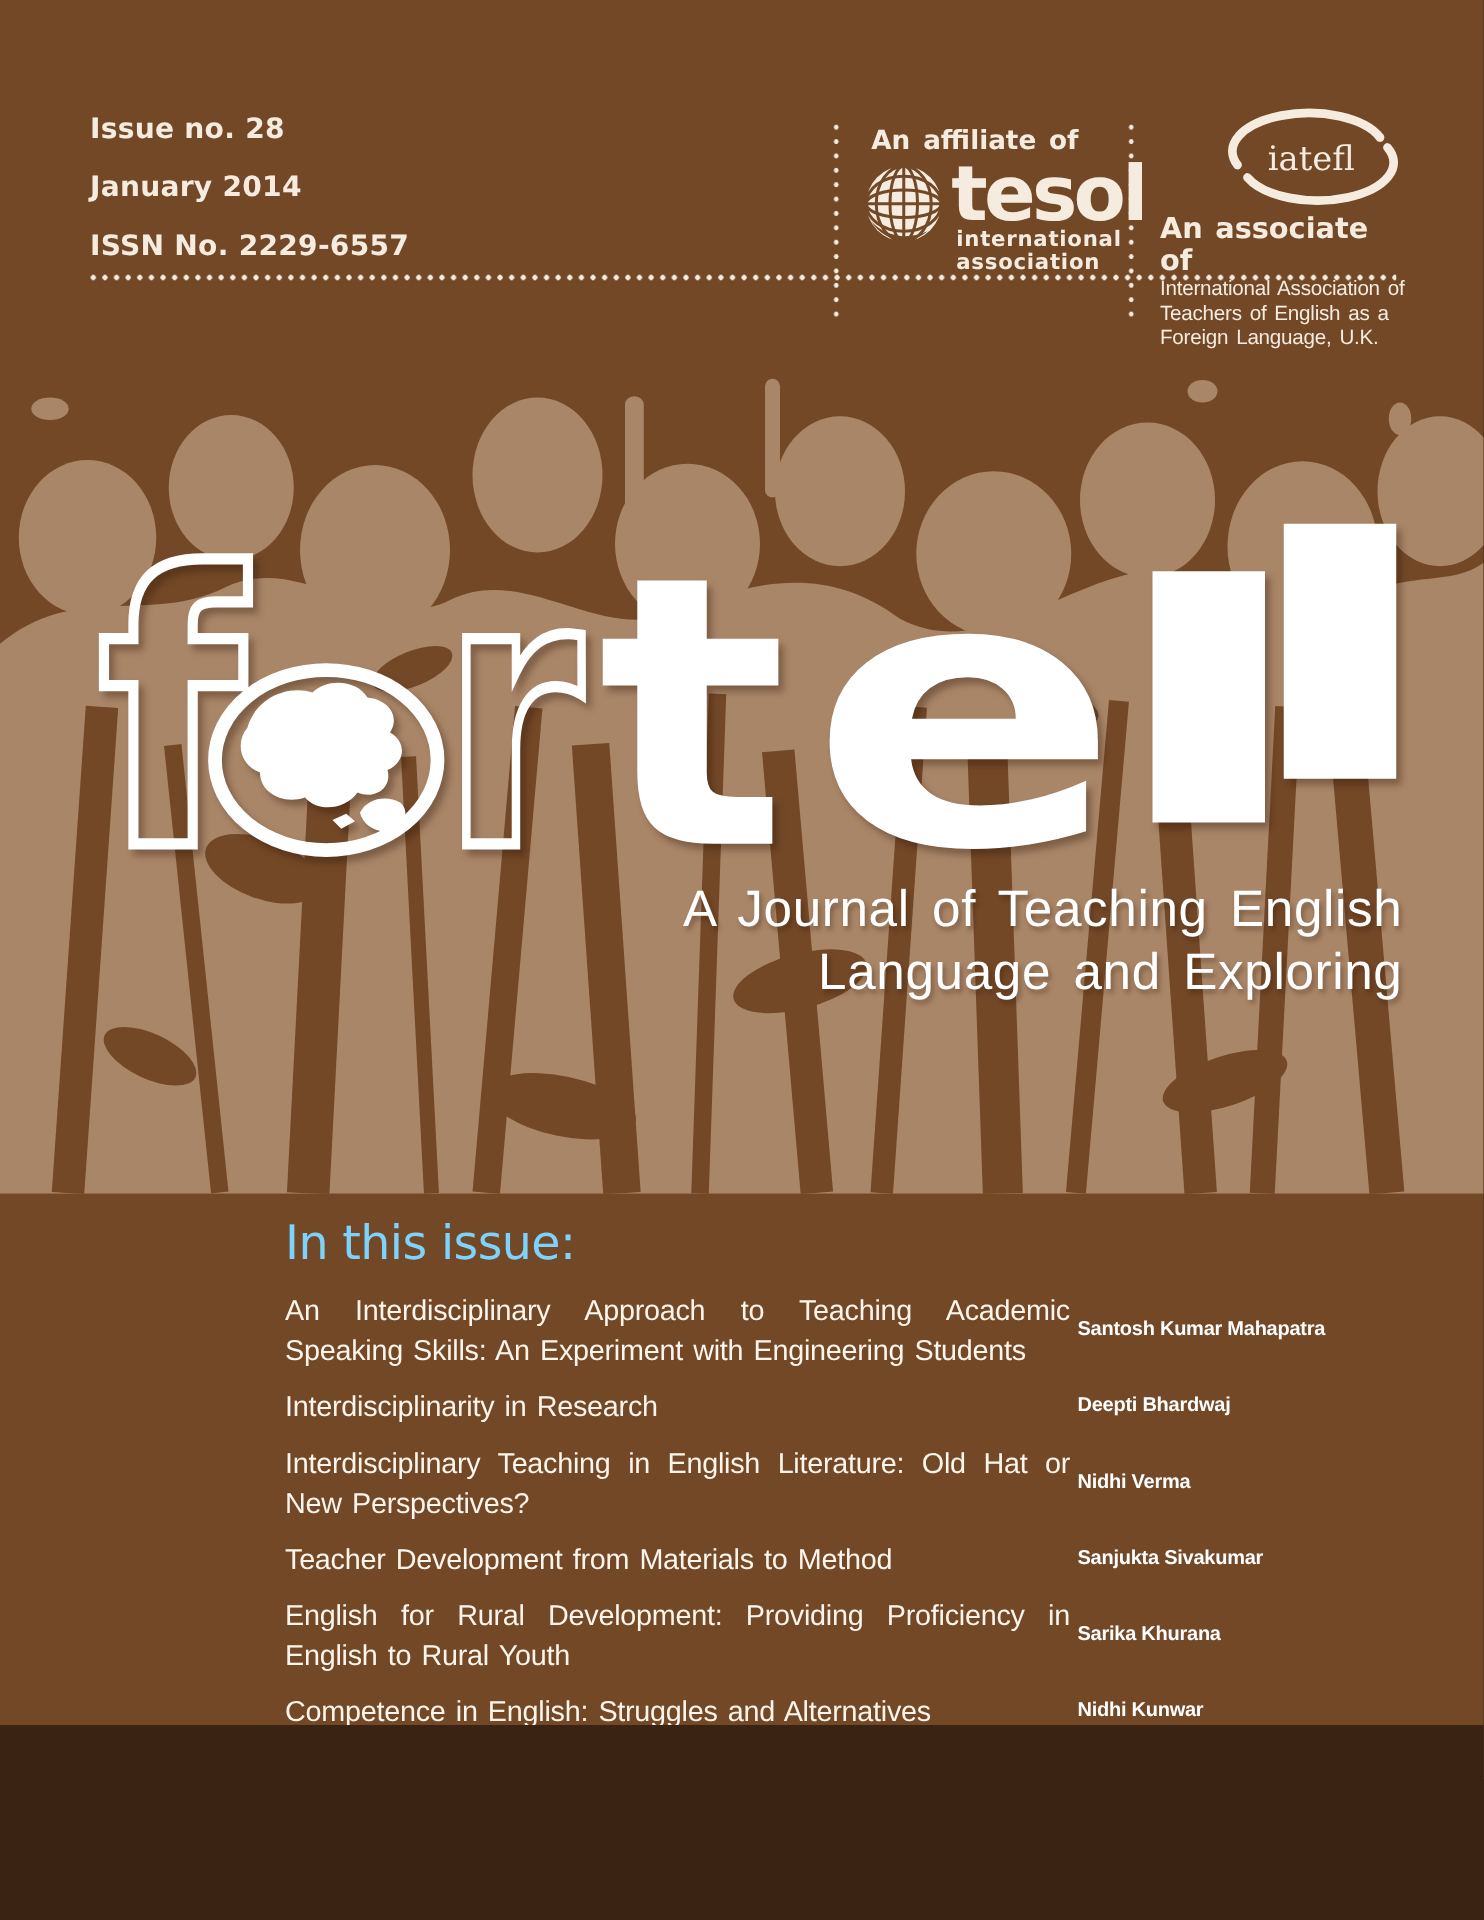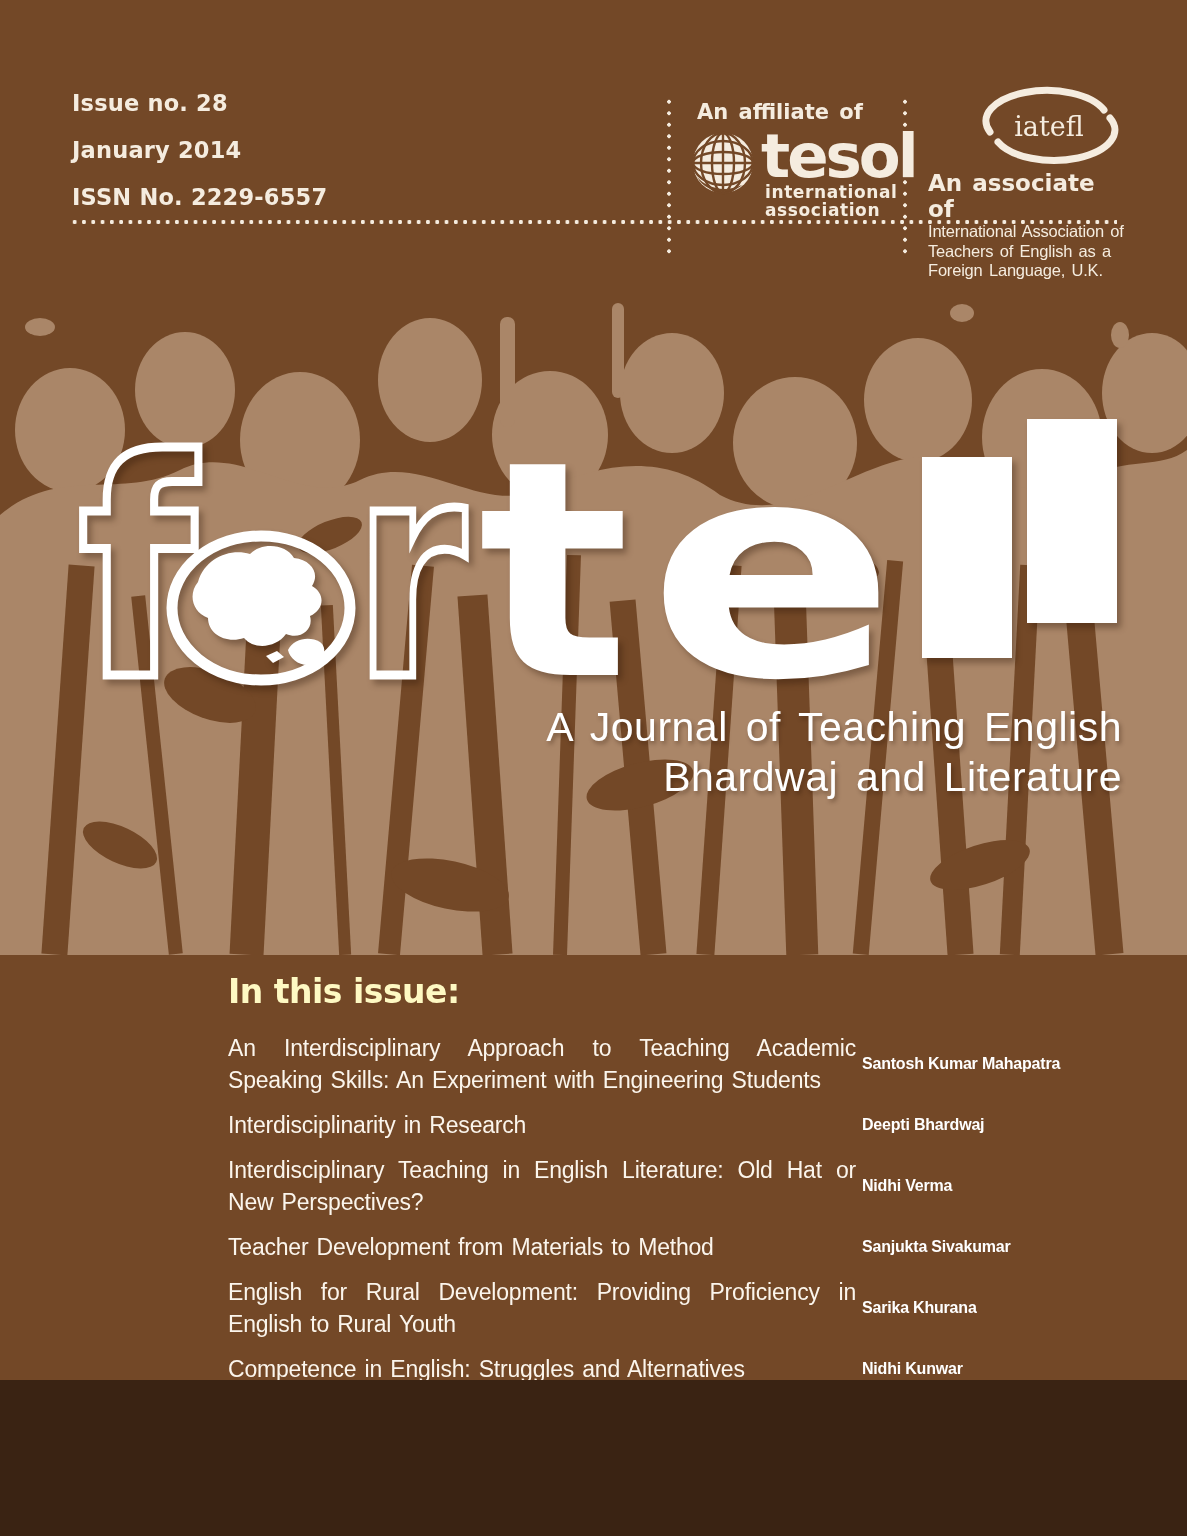--- a/index.html
+++ b/index.html
@@ -54,22 +54,22 @@
     filter:drop-shadow(4px 5px 3px rgba(40,18,4,.35));}
   .logo-svg text{font-family:"DejaVu Sans",sans-serif;font-weight:bold;font-size:300px;}
   .ltr-outline{fill:none;stroke:var(--white);stroke-width:9px;}
   .ltr-solid{fill:var(--white);}
   .globe-ring{fill:none;stroke:var(--white);stroke-width:11px;}
   .globe-land{fill:var(--white);}
   .subtitle{position:absolute;right:65px;top:702px;text-align:right;color:var(--white);
     font-weight:normal;font-size:41px;line-height:50px;letter-spacing:.5px;word-spacing:6px;
     text-shadow:2px 3px 4px rgba(40,18,4,.35);}
   
-  .issue-heading{position:absolute;left:228px;top:972px;color:#fef9c3;
-    font-family:"DejaVu Sans",sans-serif;font-weight:bold;font-size:33px;letter-spacing:-.5px;}
+  .issue-heading{position:absolute;left:228px;top:972px;color:#7dd3fc;
+    font-family:"DejaVu Sans",sans-serif;font-weight:normal;font-size:38px;letter-spacing:-.5px;}
   .article-list{position:absolute;left:228px;top:1032px;width:896px;}
   .article-row{display:grid;grid-template-columns:628px 1fr;column-gap:6px;
     align-items:center;margin-bottom:13px;}
   .article-title{font-size:23px;line-height:32px;color:#fbf5ec;text-align:justify;
     letter-spacing:-.2px;word-spacing:2px;}
   .article-author{font-size:16px;line-height:30px;color:var(--white);font-weight:bold;
     letter-spacing:-.2px;}
   
   .website{position:absolute;right:64px;top:1524px;color:var(--white);
     font-family:"DejaVu Sans",sans-serif;font-weight:bold;font-size:28px;letter-spacing:-.5px;}
@@ -183,21 +183,21 @@
     </g>
     <text class="ltr-outline" x="284" y="265" textLength="112" lengthAdjust="spacingAndGlyphs">r</text>
     <text class="ltr-solid" x="408" y="265" textLength="152" lengthAdjust="spacingAndGlyphs">t</text>
     <text class="ltr-solid" x="578" y="265" textLength="248" lengthAdjust="spacingAndGlyphs">e</text>
     <rect class="ltr-solid" x="852" y="47" width="90" height="201"></rect>
     <rect class="ltr-solid" x="957" y="9" width="90" height="204"></rect>
   </svg>
 
   <div class="subtitle">
     <div>A Journal of Teaching English</div>
-    <div>Bhardwaj and Literature</div>
+    <div>Language and Exploring</div>
   </div>
 
   <div class="issue-heading">In this issue:</div>
 
   <div class="article-list">
     <div class="article-row">
       <div class="article-title">An Interdisciplinary Approach to Teaching Academic Speaking Skills: An Experiment with Engineering Students</div>
       <div class="article-author">Santosh Kumar Mahapatra</div>
     </div>
 

